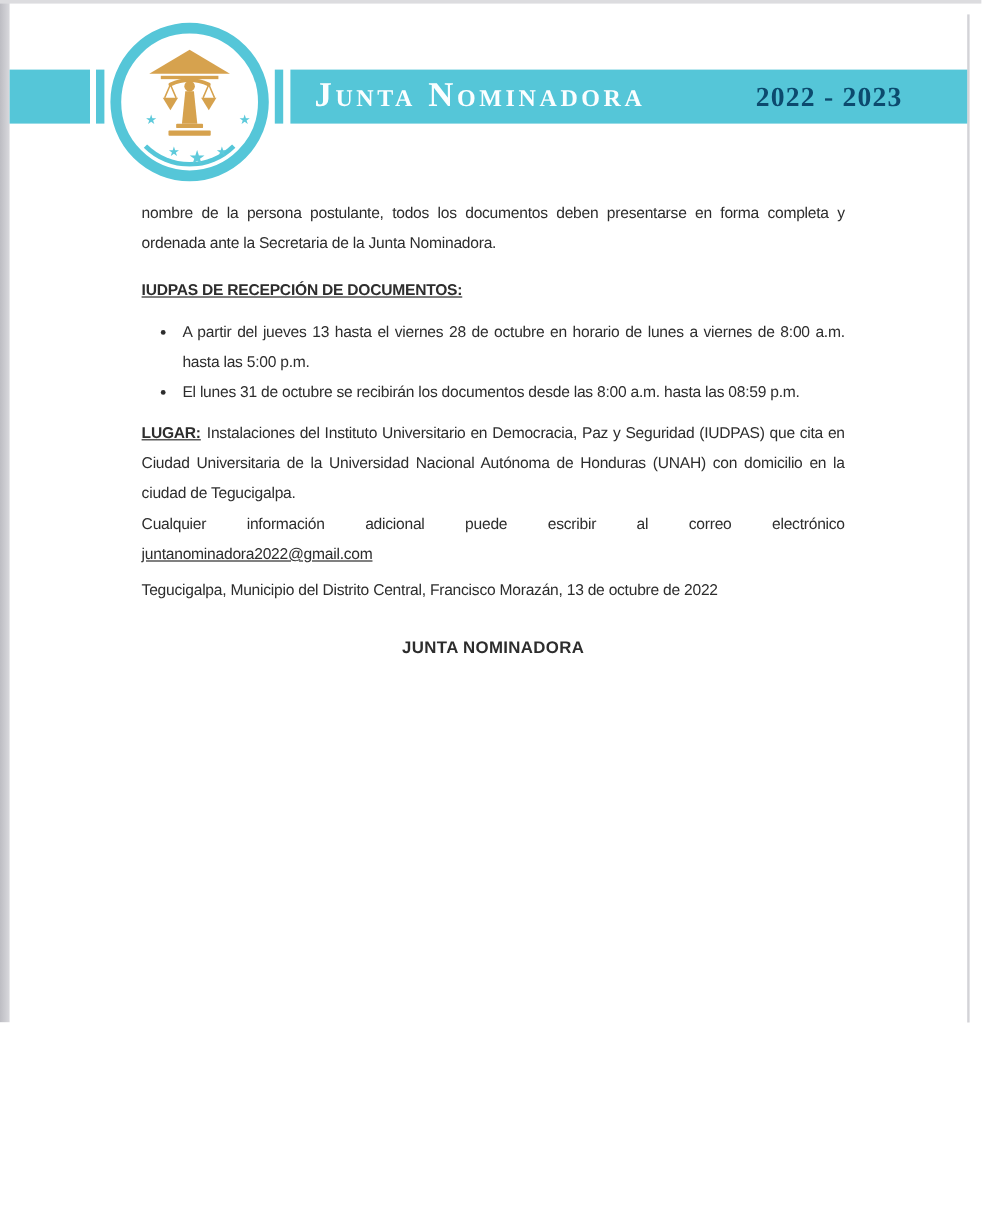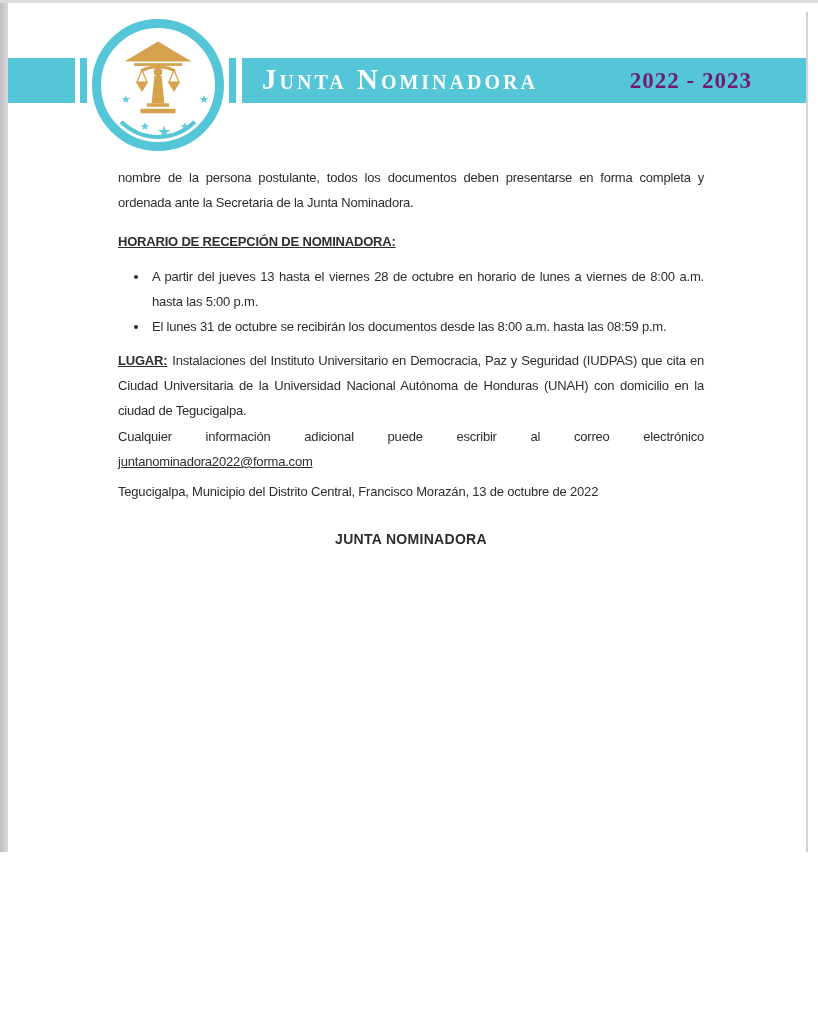--- a/index.html
+++ b/index.html
@@ -18,21 +18,21 @@
   .edge-right{position:absolute;left:806px;top:12px;width:2px;height:1012px;background:#d3d3d7;}
 
   
   .band-left{position:absolute;top:58px;left:8px;width:67px;height:45px;background:var(--teal);}
   .bar-left{position:absolute;top:58px;left:80px;width:7px;height:45px;background:var(--teal);}
   .bar-right{position:absolute;top:58px;left:229px;width:7px;height:45px;background:var(--teal);}
   .band-right{position:absolute;top:58px;left:242px;width:564px;height:45px;background:var(--teal);
     display:flex;align-items:center;justify-content:space-between;padding:0 54px 0 20px;}
   .header-title{font-family:"Liberation Serif", serif;font-variant:small-caps;font-weight:bold;
     font-size:29px;color:#fbfeff;letter-spacing:3px;line-height:1;padding-bottom:3px;}
-  .header-years{font-family:"Liberation Serif", serif;font-weight:bold;font-size:23px;color:#701a75;letter-spacing:1px;}
+  .header-years{font-family:"Liberation Serif", serif;font-weight:bold;font-size:23px;color:#0c4a6e;letter-spacing:1px;}
 
   
   .logo{position:absolute;left:92px;top:19px;width:132px;height:132px;border-radius:50%;
     background:#fff;border:9px solid var(--teal);z-index:2;}
   .logo-arc{position:absolute;inset:3px;border-radius:50%;border:4px solid transparent;
     border-bottom-color:var(--teal);}
   .emblem{position:absolute;left:50%;top:50%;width:80px;height:84px;transform:translate(-50%,-56%);}
   .star{position:absolute;color:#5ecadb;line-height:1;font-family:"DejaVu Sans", sans-serif;}
   .star-left{left:20px;top:66px;font-size:11px;}
   .star-right{left:98px;top:66px;font-size:11px;}
@@ -110,35 +110,35 @@
     <span class="star star-left">★</span>
     <span class="star star-right">★</span>
     <span class="star star-b1">★</span>
     <span class="star star-b2">★</span>
     <span class="star star-b3">★</span>
   </div>
 
   <div class="doc">
     <p class="intro">nombre de la persona postulante, todos los documentos deben presentarse en forma completa y ordenada ante la Secretaria de la Junta Nominadora.</p>
 
-    <p class="heading">HORARIO DE RECEPCIÓN DE NOMINADORA:</p>
+    <p class="heading">IUDPAS DE RECEPCIÓN DE DOCUMENTOS:</p>
 
     <ul class="schedule">
       <li><span>A partir del jueves 13 hasta el viernes 28 de octubre en horario de lunes a viernes de 8:00 a.m. hasta las 5:00 p.m.</span></li>
       <li><span>El lunes 31 de octubre se recibirán los documentos desde las 8:00 a.m. hasta las 08:59 p.m.</span></li>
     </ul>
 
     <p class="lugar">
       <span class="bold-underline">LUGAR:</span><span>Instalaciones del Instituto Universitario en Democracia, Paz y Seguridad (IUDPAS) que cita en Ciudad Universitaria de la Universidad Nacional Autónoma de Honduras (UNAH) con domicilio en la ciudad de Tegucigalpa.</span>
     </p>
 
 
     <p class="contact">
       <span class="contact-first">Cualquier información adicional puede escribir al correo electrónico</span>
-      <a class="email" href="#">juntanominadora2022@forma.com</a>
+      <a class="email" href="#">juntanominadora2022@gmail.com</a>
     </p>
 
     <p class="dateline">Tegucigalpa, Municipio del Distrito Central, Francisco Morazán, 13 de octubre de 2022</p>
 
     <p class="signature">JUNTA NOMINADORA</p>
   </div>
 
   <div class="foot-teal-left"></div>
   <div class="foot-teal-right"></div>
   <div class="foot-fold-left"></div>

